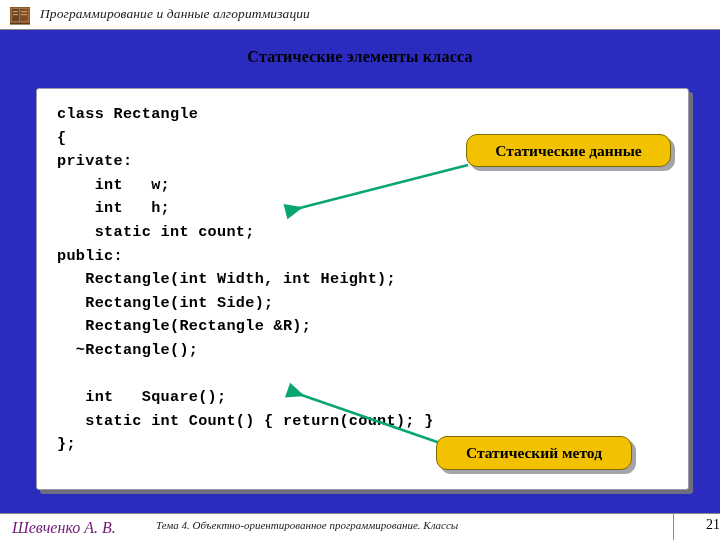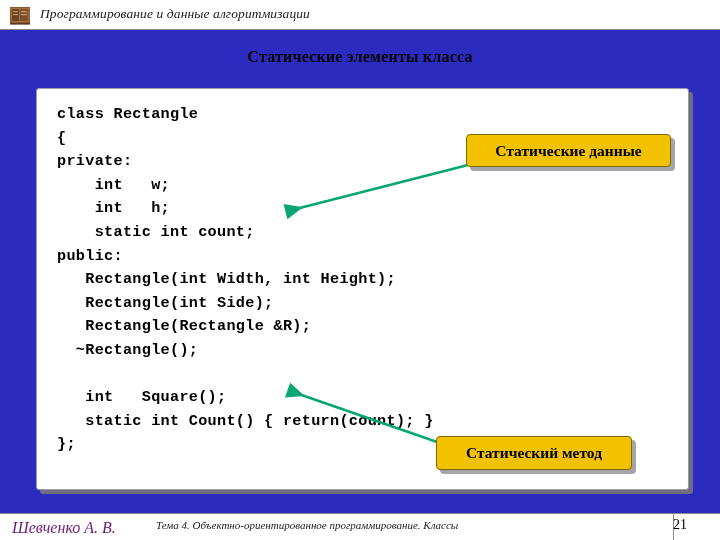--- a/index.html
+++ b/index.html
@@ -101,21 +101,21 @@
     border: 1.5px solid #7d6a00;
     box-sizing: border-box;
     display: flex;
     align-items: center;
     justify-content: center;
     font-family: "Liberation Serif", serif;
     font-weight: bold;
     font-size: 15.5px;
     color: #000000;
     box-shadow: 4px 4px 0 rgba(90,90,100,0.55);
-    border-radius: 4px;
+    border-radius: 11px;
   }
   .callout-data {
     left: 466px; top: 134px;
     width: 205px; height: 33px;
   }
   .callout-method {
     left: 436px; top: 436px;
     width: 196px; height: 34px;
   }
 
@@ -158,21 +158,21 @@
   .footer-divider {
     position: absolute;
     left: 673px; top: 0px;
     width: 1px; height: 26px;
     background: #8a8a8a;
   }
   .footer-page {
     position: absolute;
     left: 673px; top: 3px;
     width: 47px;
-    text-align: left;
+    text-align: right;
     font-family: "Liberation Serif", serif;
     font-size: 14px;
     color: #000000;
   }
 </style>
 </head>
 <body>
 
 <div class="slide">
 

